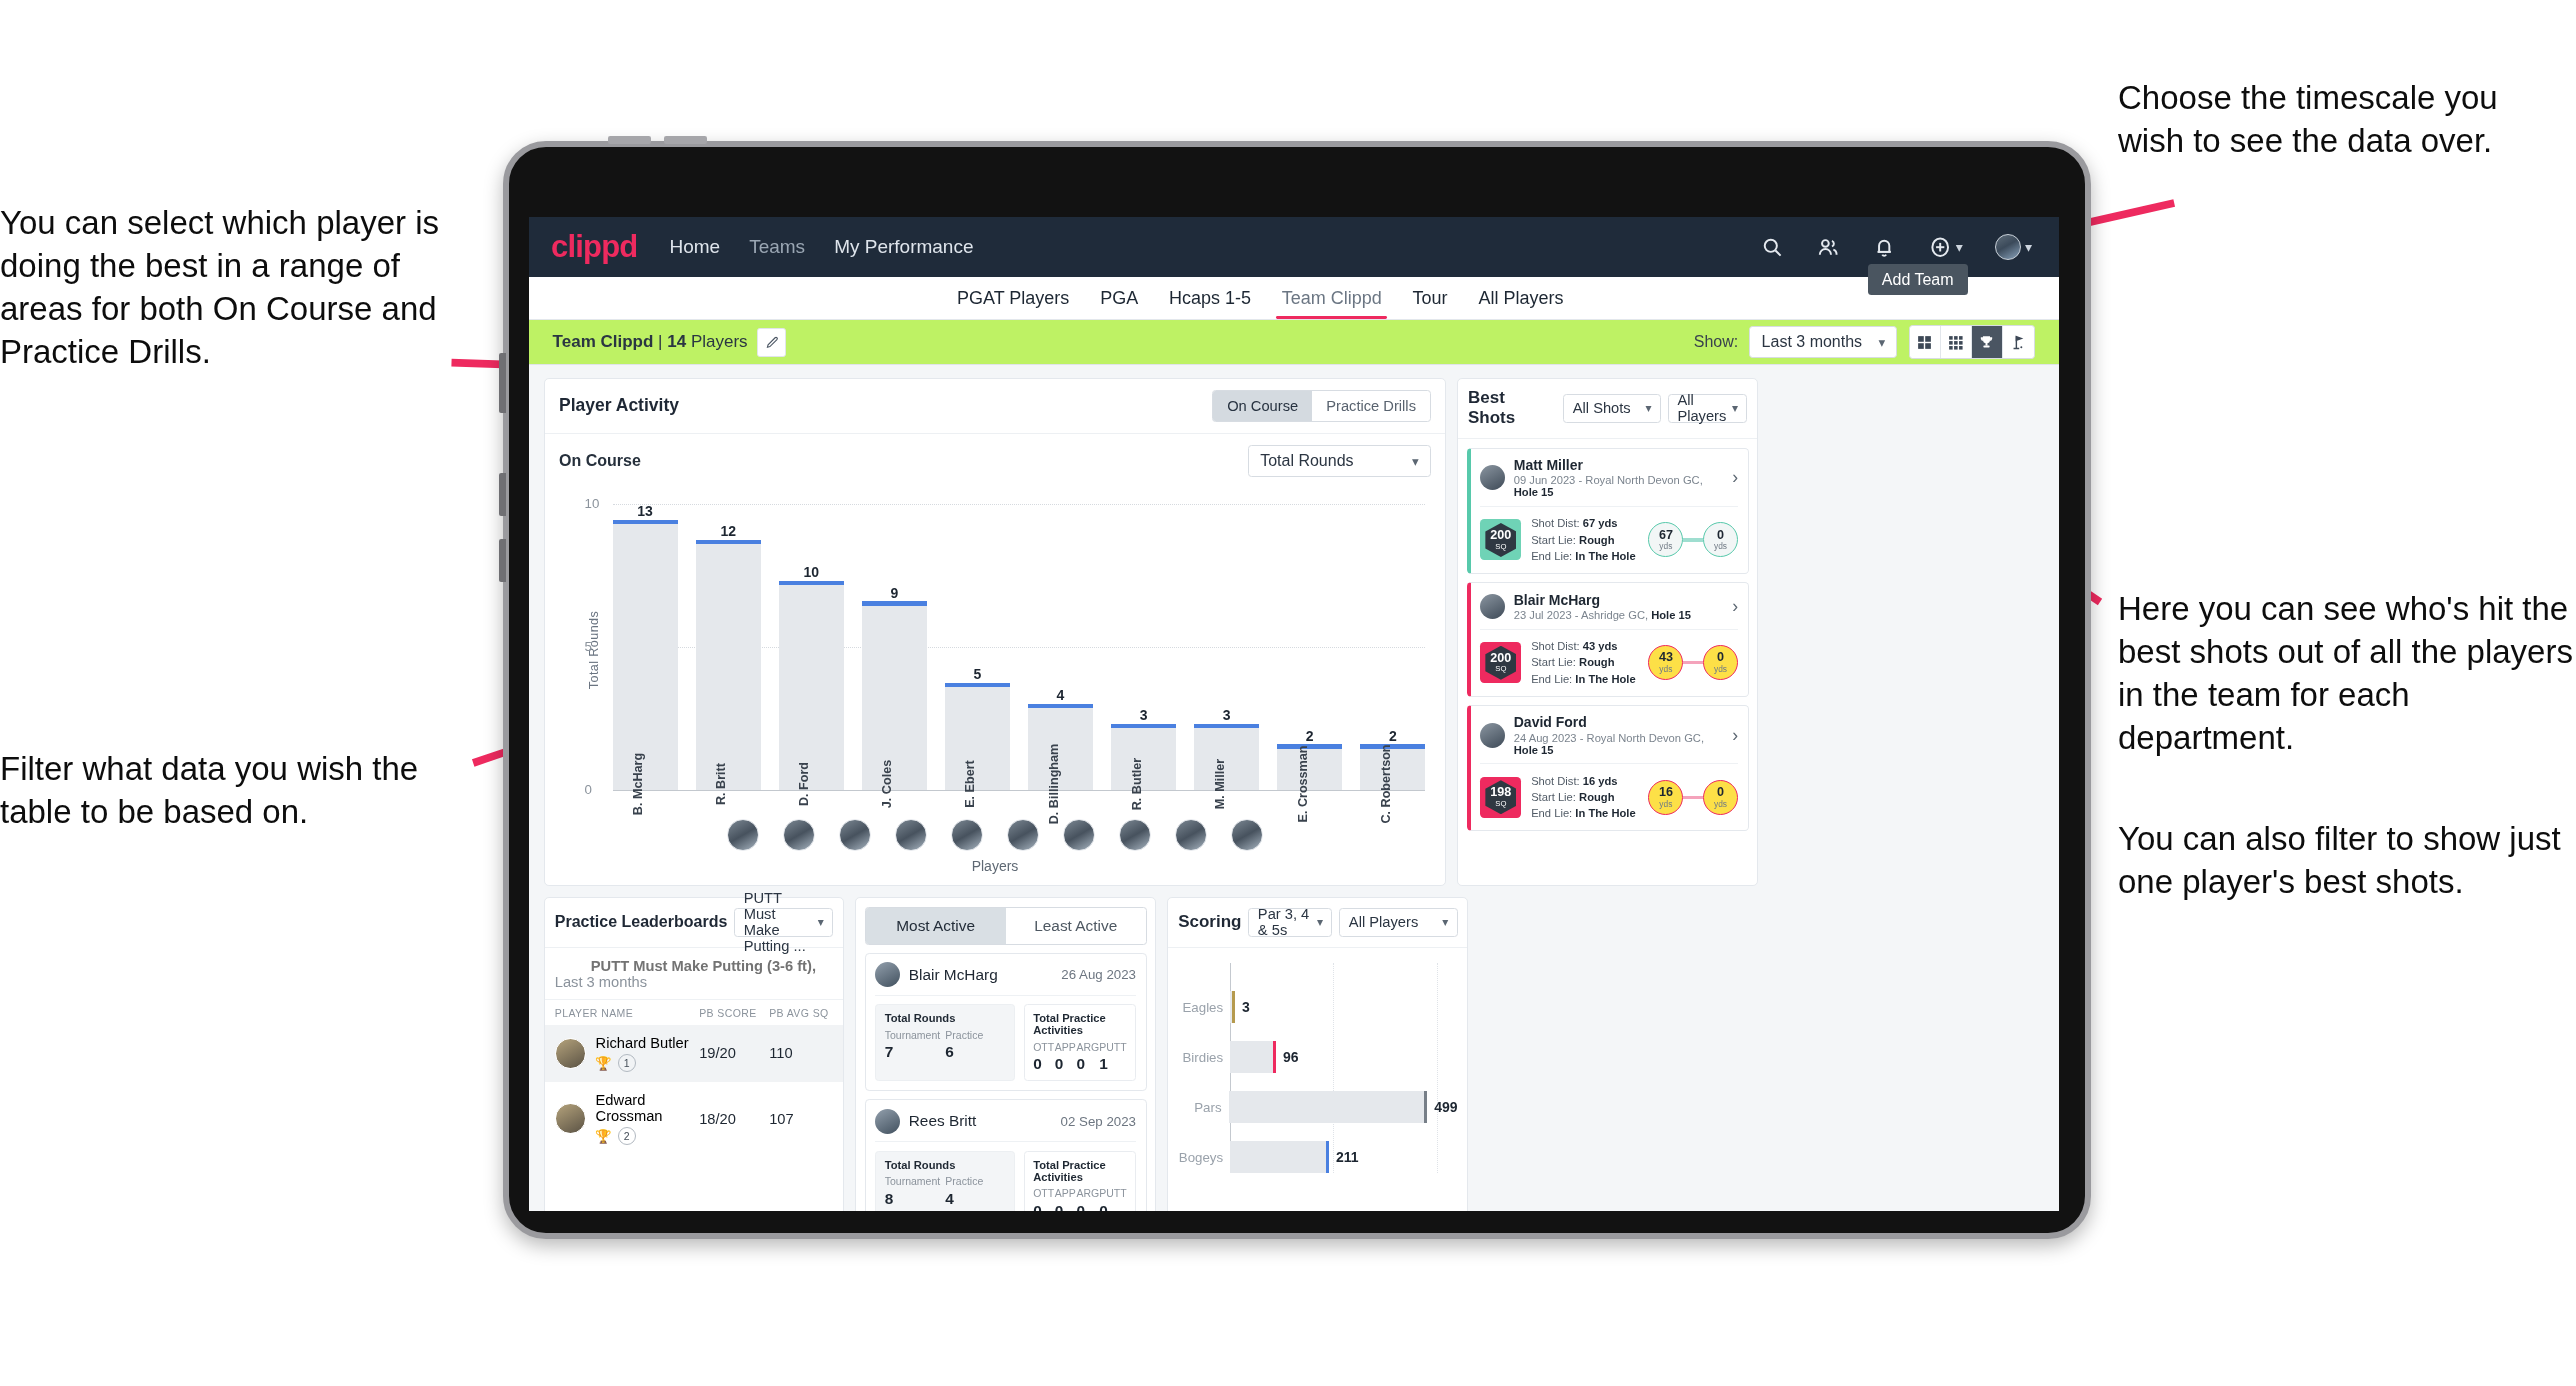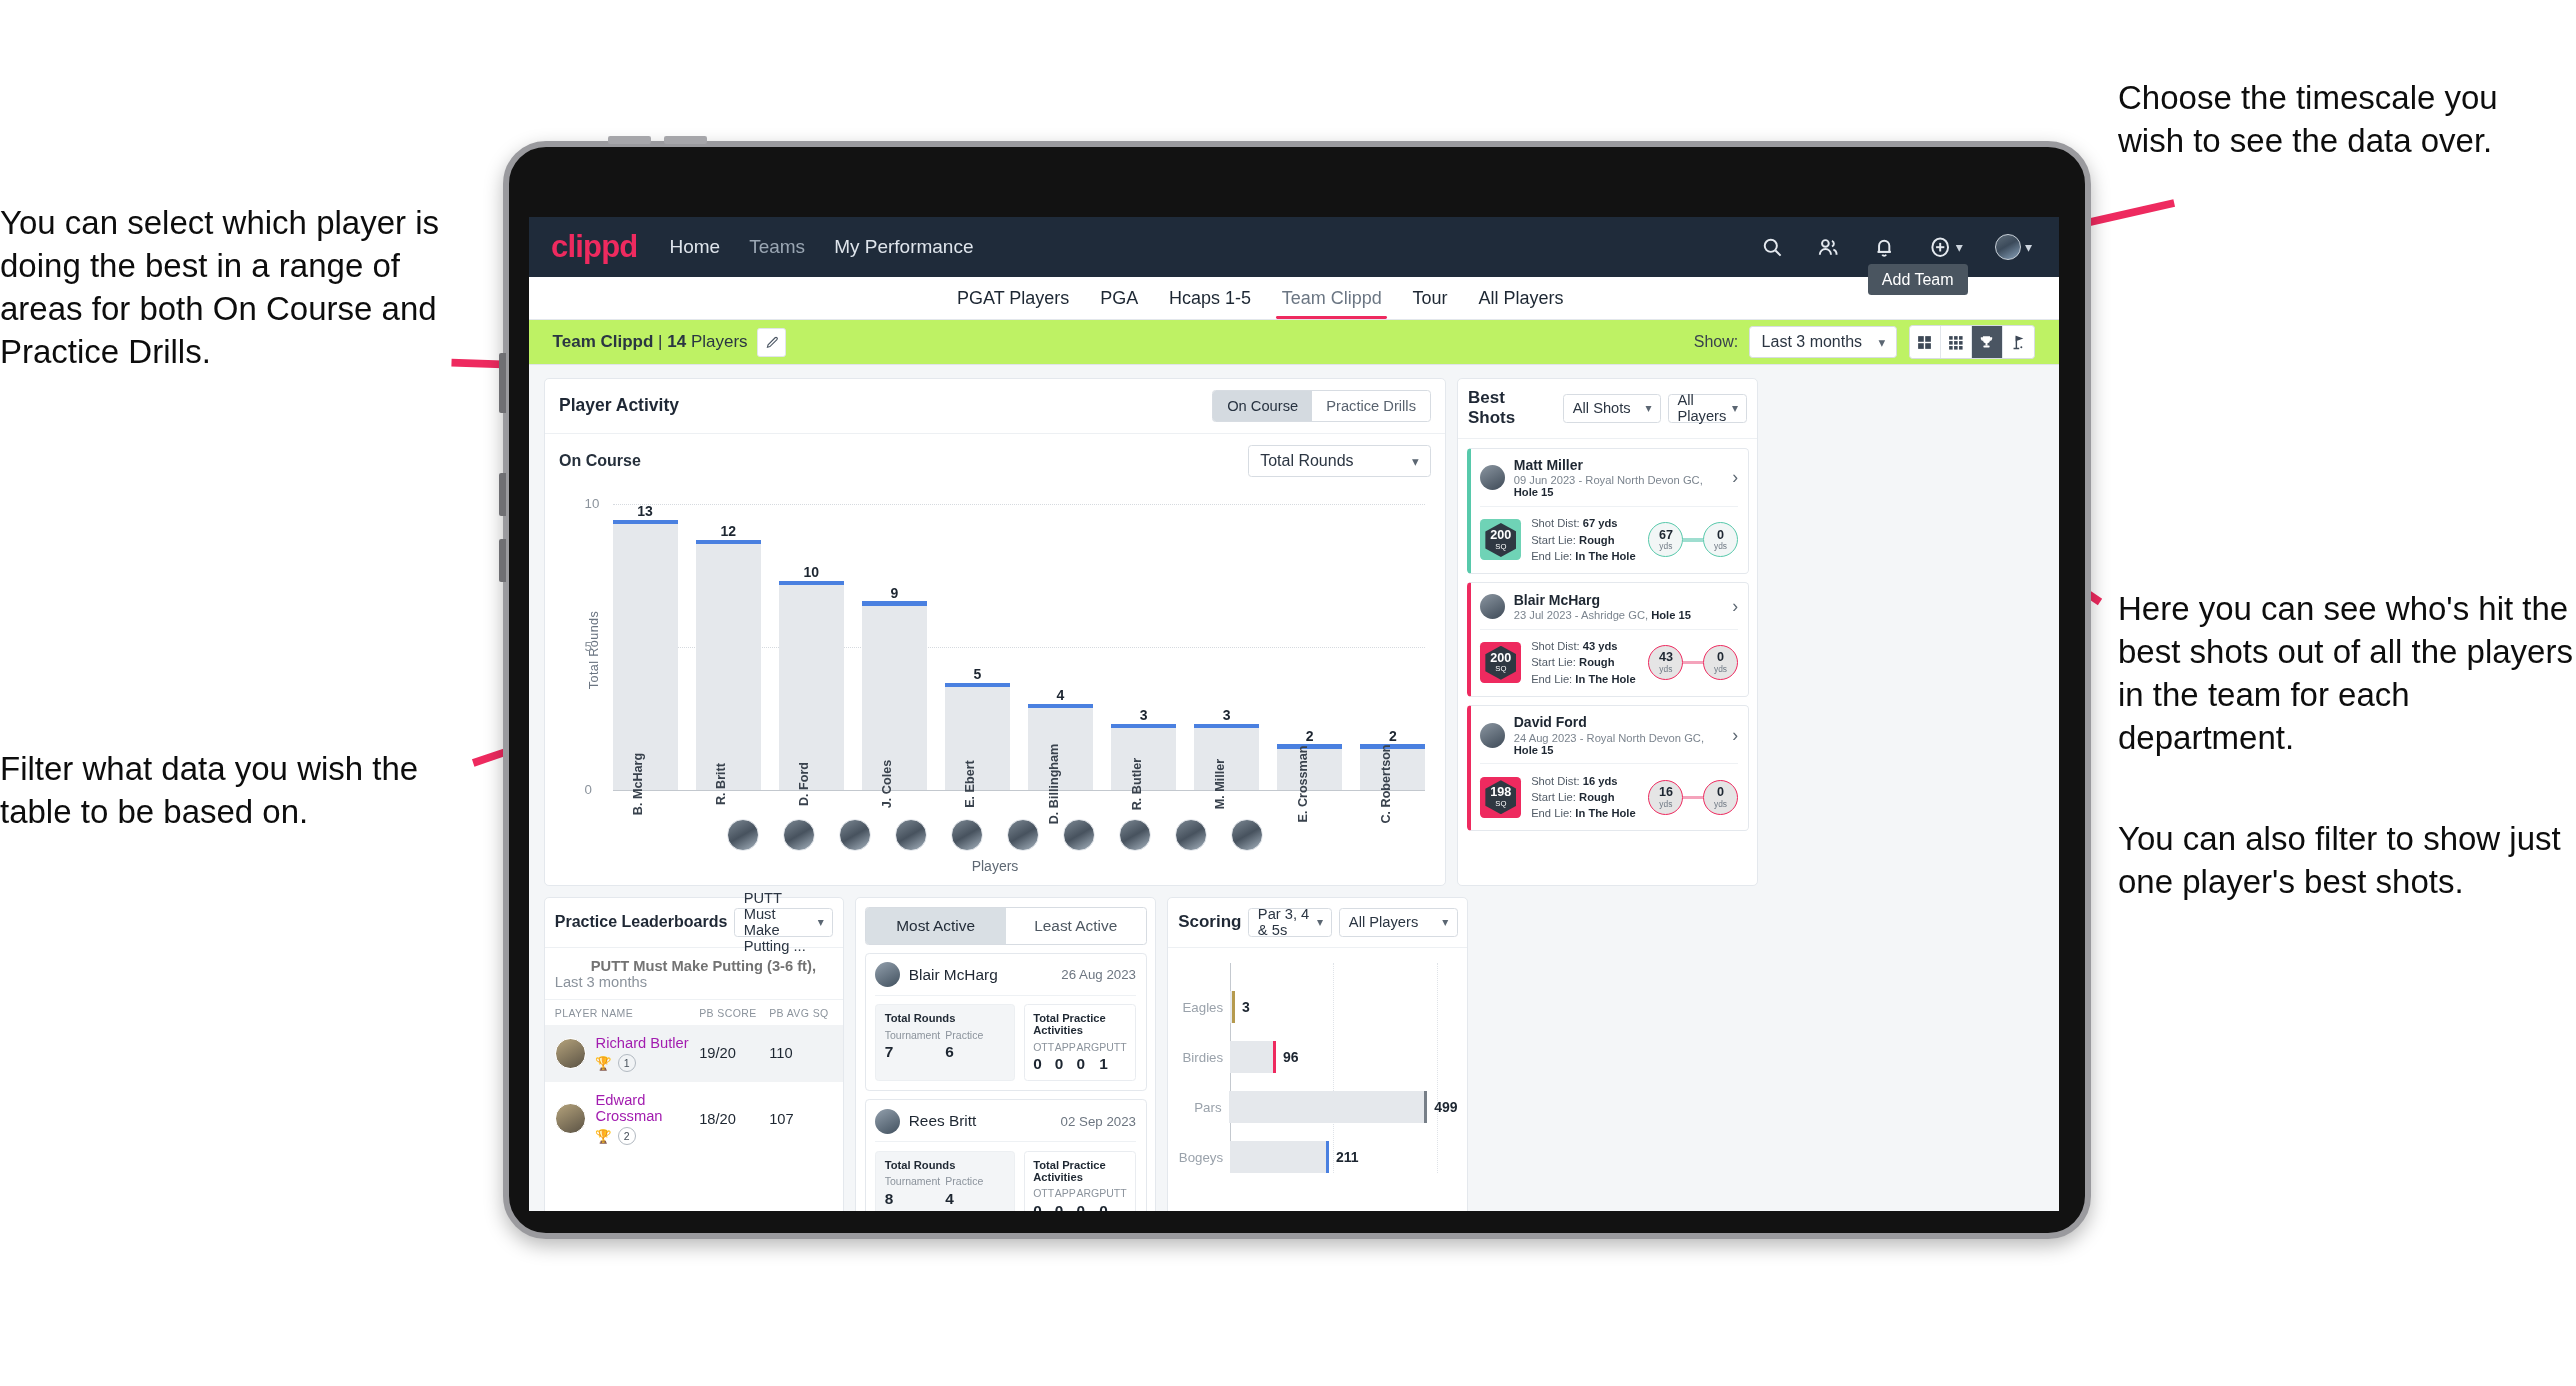--- a/index.html
+++ b/index.html
@@ -202,40 +202,40 @@
   .hexa .n { font-size: 12.6px; font-weight: 700; line-height: 1; }
   .hexa .s { font-size: 7.7px; line-height: 1.2; }
   .shot-lines { font-size: 11.2px; color: #515b66; line-height: 1.46; }
   .shot-lines b { color: #1e2732; }
   .dist { margin-left: auto; display: flex; align-items: center; }
   .dcirc {
     width: 35px; height: 35px; border-radius: 50%;
     display: flex; flex-direction: column; align-items: center; justify-content: center;
   }
   .dcirc.teal { border: 1.4px solid #57c9ab; background: #f2f6f6; }
-  .dcirc.pink { border: 1.4px solid #ee2a5f; background: #e5e5e5; }
+  .dcirc.pink { border: 1.4px solid #ee2a5f; background: #fde047; }
   .dcirc .n { font-size: 12.6px; font-weight: 700; color: #1e2732; line-height: 1; }
   .dcirc .u { font-size: 8.4px; color: #707a85; }
   .dline { width: 19.6px; height: 3.5px; }
   .dline.teal { background: #9fded0; }
   .dline.pink { background: #f4a3bb; }
 
   
   .pl-card { width: 300px; }
   .pl-hd { display: flex; align-items: center; padding: 9.8px; gap: 7px; border-bottom: 0.7px solid #edf0f3; }
   .pl-hd .card-title { font-size: 16px; }
   .pl-sub { padding: 9.8px; font-size: 14.7px; color: #8b939c; border-bottom: 0.7px solid #eef1f4; }
   .pl-sub b { color: #737373; margin-left: 36px; }
   .pl-head { display: flex; padding: 7px 9.8px 5.6px 9.8px; font-size: 10.5px; color: #8b939c; letter-spacing: 0.4px; }
   .pl-head .c1 { flex: 1; } .pl-head .c2 { width: 70px; } .pl-head .c3 { width: 64px; }
   .pl-row { display: flex; align-items: center; padding: 9.8px; }
   .pl-row.hl { background: #f1f3f5; }
   .pl-av { width: 31px; height: 31px; border-radius: 50%; background: linear-gradient(150deg,#b5a37c,#5a5244); border:1.4px solid #fff; flex:none;}
   .pl-nm { flex: 1; margin-left: 9.8px; }
-  .pl-nm .n { font-size: 14.7px; color: #a21caf; }
+  .pl-nm .n { font-size: 14.7px; color: #000000; }
   .pl-tr { display: flex; align-items: center; gap: 5.6px; margin-top: 3.5px; }
   .trophy { font-size: 13.3px; }
   .trophy.gold { color: #b59a4e; } .trophy.silver { color: #b6bcc3; }
   .rank { width: 18px; height: 18px; border-radius: 50%; border: 0.7px solid #b2b9c1; font-size: 10.5px; color: #444d57; display: flex; align-items: center; justify-content: center; }
   .pl-s { width: 70px; font-size: 14.7px; color: #1d2631; }
   .pl-q { width: 64px; font-size: 14.7px; color: #1d2631; }
 
   
   .ma-card { width: 301px; padding: 8.4px; }
   .ma-tabs { display: flex; border: 0.7px solid #d7dce2; border-radius: 3.5px; overflow: hidden; }

